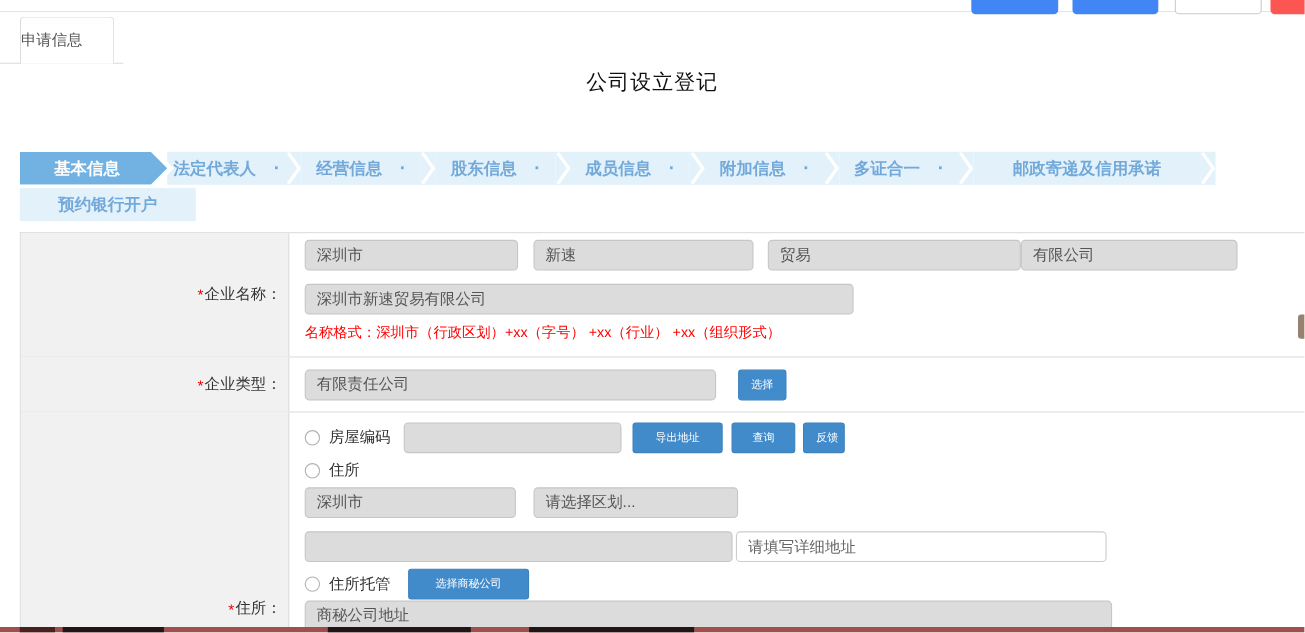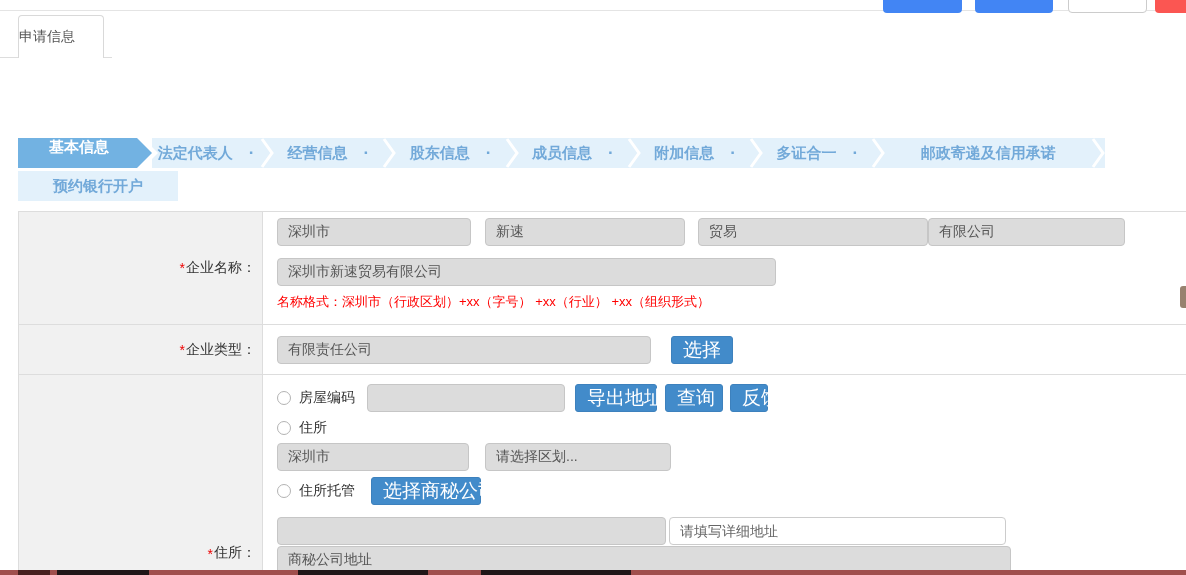--- a/index.html
+++ b/index.html
@@ -24,21 +24,21 @@
   .page-title { position:absolute; left:0; top:62px; width:1186px; text-align:center;
     font-size:19px; color:#111; letter-spacing:1px; }
 
   
   .stepper { position:absolute; left:18px; top:138px; width:1087px; height:30px; display:flex; }
   .step { flex:1 1 0; display:flex; align-items:center; justify-content:center;
     background:#e3f1fb; color:#72a9d9; font-size:15px; font-weight:bold; white-space:nowrap; }
   .step.wide { flex:1.9 1 0; }
   .step .dot { margin-left:16px; font-size:17px; }
   .sep { flex:0 0 14px; background:#e3f1fb; display:block; }
-  .step-active { position:relative; flex:0 0 134px; display:flex; justify-content:center; }
+  .step-active { position:relative; flex:0 0 134px; display:flex; align-items:center; justify-content:center; }
   .step-active .arrow-outline { position:absolute; top:0; bottom:0; left:0; right:-6px; background:#fff;
     clip-path:polygon(0 0, calc(100% - 15px) 0, 100% 50%, calc(100% - 15px) 100%, 0 100%); }
   .step-active .arrow-fill { position:absolute; inset:0; background:#72b2e2;
     clip-path:polygon(0 0, calc(100% - 15px) 0, 100% 50%, calc(100% - 15px) 100%, 0 100%); }
   .step-active .lbl { position:relative; z-index:2; color:#fff; font-size:15px; font-weight:bold;
     padding-right:12px; }
   .stepper-row2 { position:absolute; left:18px; top:171px; width:160px; height:30px; background:#e3f1fb;
     display:flex; align-items:center; justify-content:center; color:#72a9d9; font-size:15px; font-weight:bold; }
 
   
@@ -55,21 +55,21 @@
   .row-type { height:50px; }
   .row-addr { flex:1; }
   .row-addr .fcell-label { align-items:flex-end; padding-bottom:12px; }
 
   .iline { display:flex; align-items:center; }
   .ipt { height:28px; border:1px solid #c6c6c6; border-radius:4px; background:#dcdcdc;
     color:#555; font-size:14px; padding:0 10px; font-family:inherit; }
   .ipt.white { background:#fff; border-color:#ccc; color:#555; }
   .ipt.white::placeholder { color:#666; opacity:1; }
   .btn { height:28px; background:#428bca; border:1px solid #3d81bd; border-radius:3px;
-    color:#fff; font-size:19px; padding:0 11px; cursor:pointer; font-family:inherit; white-space:nowrap; }
+    color:#fff; font-size:10px; padding:0 11px; cursor:pointer; font-family:inherit; white-space:nowrap; }
   .radio { width:14px; height:14px; border:1px solid #b3b3b3; border-radius:50%; background:#fff;
     flex:0 0 14px; }
   .rlabel { margin-left:8px; font-size:14px; color:#333; white-space:nowrap; }
   .hint { color:#f00; font-size:13px; margin-top:7px; }
 
   
   .mt6{margin-top:6px} .mt5{margin-top:5px} .mt9{margin-top:9px} .mt12{margin-top:12px}
 
   .edge-widget { position:absolute; right:0; top:286px; width:6px; height:22px;
     background:#97826f; border-radius:3px 0 0 3px; }
@@ -90,20 +90,21 @@
   <div class="topbtn b1"></div>
   <div class="topbtn b2"></div>
   <div class="topbtn b3"></div>
   <div class="topbtn b4"></div>
 
   <div class="tabline"></div>
   <div class="tab">
     <span>申请信息</span>
   </div>
 
+  <div class="page-title">公司设立登记</div>
 
   <div class="stepper">
     <div class="step-active">
       <span class="arrow-outline"></span>
       <span class="arrow-fill"></span>
       <span class="lbl">基本信息</span>
     </div>
     <div class="step">
       <span>法定代表人</span>
       <span class="dot">·</span>
@@ -204,28 +205,28 @@
           <button class="btn" style="margin-left:7px;width:38px">反馈</button>
         </div>
         <div class="iline mt6" style="height:20px">
           <span class="radio"></span>
           <span class="rlabel">住所</span>
         </div>
         <div class="iline mt5">
           <input class="ipt" style="width: 192px; margin-right: 16px;" value="深圳市">
           <input class="ipt" style="width: 186px;" value="请选择区划...">
         </div>
+        <div class="iline mt12">
+          <input class="ipt" style="width: 389px; margin-right: 3px;" value="">
+          <input class="ipt white" style="width: 337px;" placeholder="请填写详细地址">
+        </div>
         <div class="iline mt6">
           <span class="radio"></span>
           <span class="rlabel">住所托管</span>
           <button class="btn" style="margin-left:16px;width:110px">选择商秘公司</button>
-        </div>
-        <div class="iline mt12">
-          <input class="ipt" style="width: 389px; margin-right: 3px;" value="">
-          <input class="ipt white" style="width: 337px;" placeholder="请填写详细地址">
         </div>
         <div class="iline" style="margin-top:1px">
           <input class="ipt" style="width: 734px;" value="商秘公司地址">
         </div>
       </div>
     </div>
 
   </div>
 
   <div class="edge-widget"></div>

